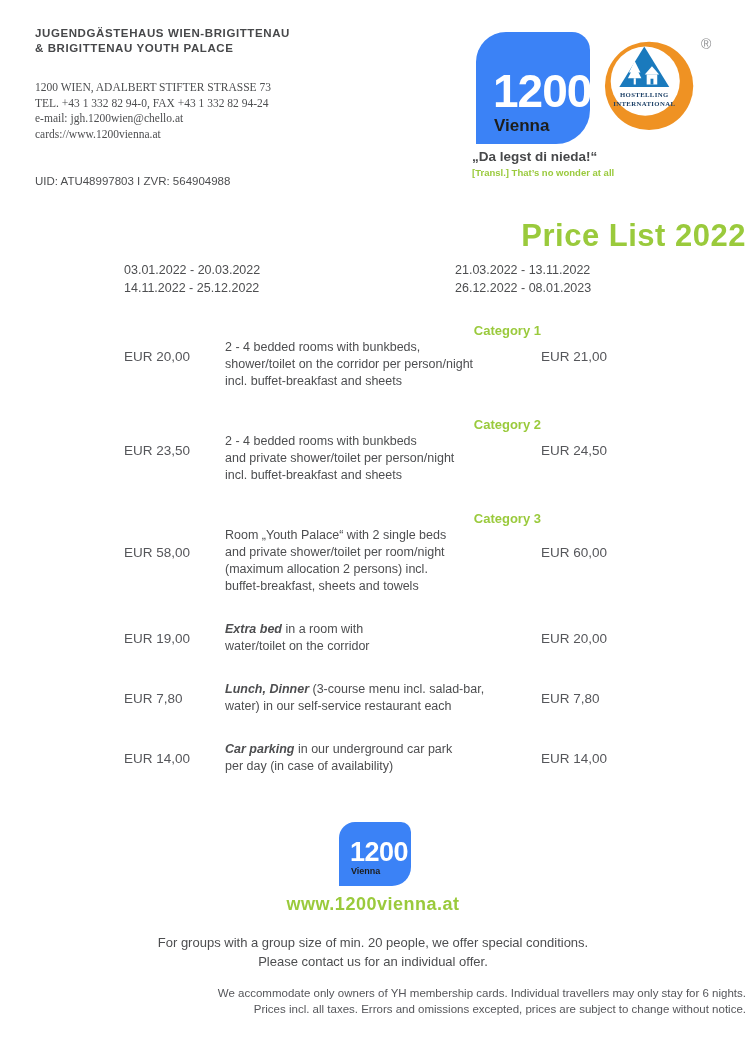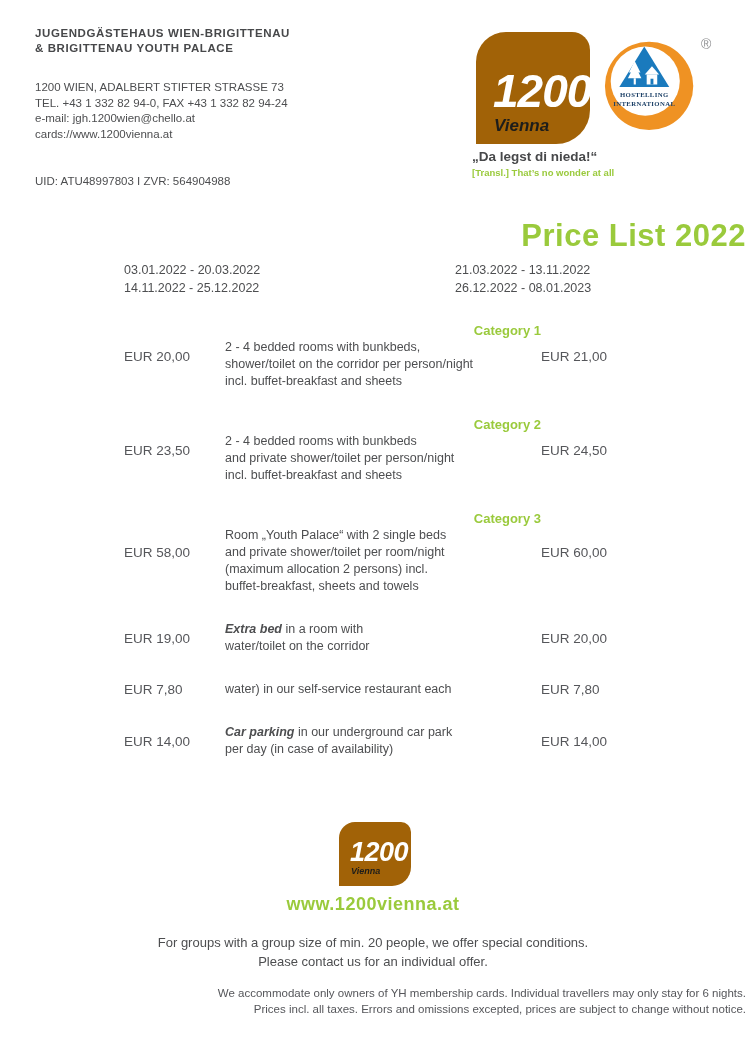--- a/index.html
+++ b/index.html
@@ -4,25 +4,25 @@
 <style>
   html,body { margin:0; padding:0; background:#ffffff; }
   .page {
     position:relative; width:746px; height:1058px; background:#ffffff;
     font-family:"Liberation Sans", sans-serif; color:#4d4e50; overflow:hidden;
   }
 
   
   .header-info { position:absolute; left:35px; top:26px; }
   .company-line { font-weight:700; font-size:11.5px; letter-spacing:0.6px; line-height:15px; color:#47484a; }
-  .address-block { margin-top:24px; font-size:11.5px; line-height:15.5px; color:#4d4e50; }
+  .address-block { margin-top:24px; font-size:11.5px; line-height:15.5px; color:#4d4e50;font-family:Liberation Serif, serif; }
   .uid-line { margin-top:33px; font-size:11.5px; color:#4d4e50; }
 
   
-  .logo-green { position:absolute; background:#a16207;font-style:italic; }
+  .logo-green { position:absolute; background:#3b82f6; }
   .logo-big { left:476px; top:32px; width:114px; height:112px; border-radius:30px 18px 34px 0; }
   .logo-big .logo-num { position:absolute; left:17px; top:36px; color:#ffffff; font-size:46px; font-weight:700; letter-spacing:-1px; line-height:1; }
   .logo-big .logo-city { position:absolute; left:18px; top:85px; color:#1d1d1b; font-size:17px; font-weight:700; line-height:1; }
   .tagline { position:absolute; left:472px; top:149px; font-size:13.5px; font-weight:700; color:#47484a; }
   .tagline-tr { position:absolute; left:472px; top:167px; font-size:9.5px; font-weight:700; color:#9aca3c; }
 
   
   .hi-logo { position:absolute; left:603px; top:36px; width:96px; height:96px; }
   .reg-mark { position:absolute; left:701px; top:36px; font-size:14px; color:#8f9092; }
 
@@ -146,20 +146,21 @@
         <div class="price price-left">EUR 19,00</div>
         <div class="desc">
           <div class="desc-line"><span class="bold">Extra bed</span><span> in a room with</span></div>
           <div class="desc-line"><span>water/toilet on the corridor</span></div>
         </div>
         <div class="price price-right">EUR 20,00</div>
       </div>
       <div class="price-row">
         <div class="price price-left">EUR 7,80</div>
         <div class="desc">
+          <div class="desc-line"><span class="bold">Lunch, Dinner</span><span> (3-course menu incl. salad-bar,</span></div>
           <div class="desc-line"><span>water) in our self-service restaurant each</span></div>
         </div>
         <div class="price price-right">EUR 7,80</div>
       </div>
       <div class="price-row">
         <div class="price price-left">EUR 14,00</div>
         <div class="desc">
           <div class="desc-line"><span class="bold">Car parking</span><span> in our underground car park</span></div>
           <div class="desc-line"><span>per day (in case of availability)</span></div>
         </div>

